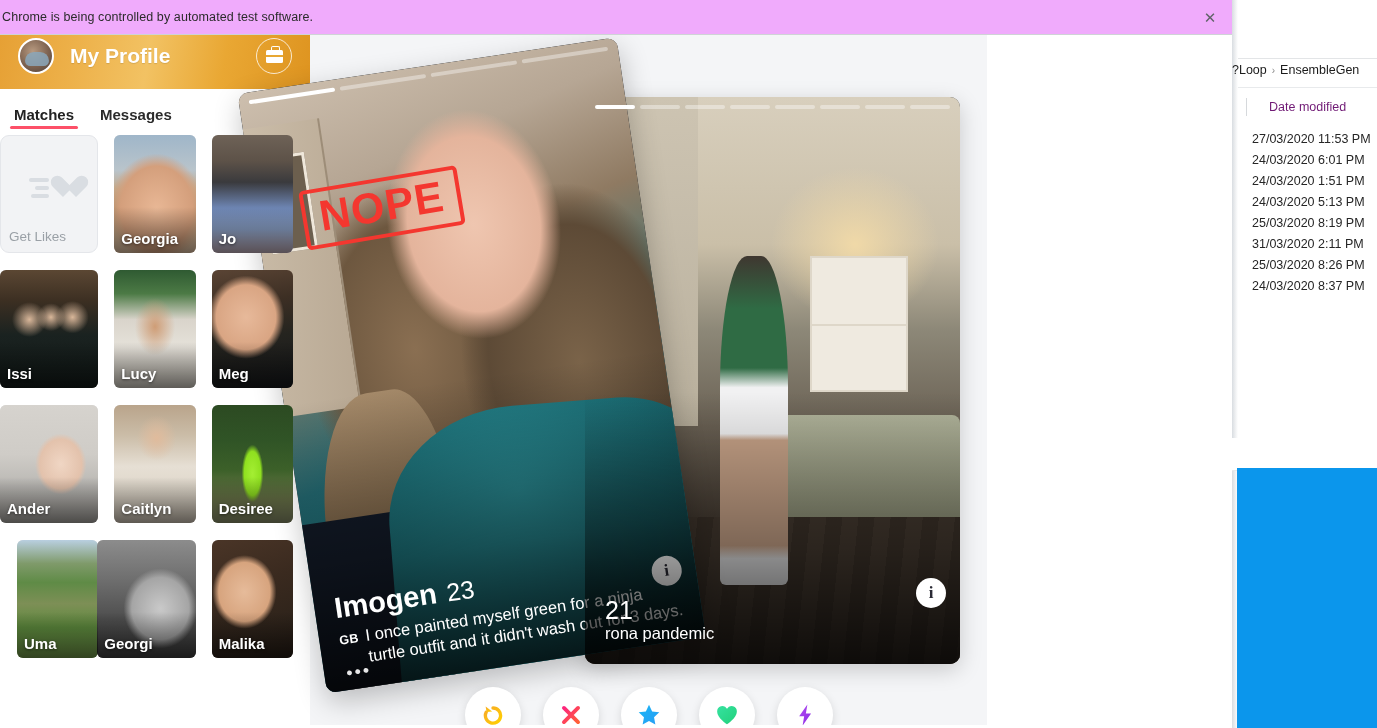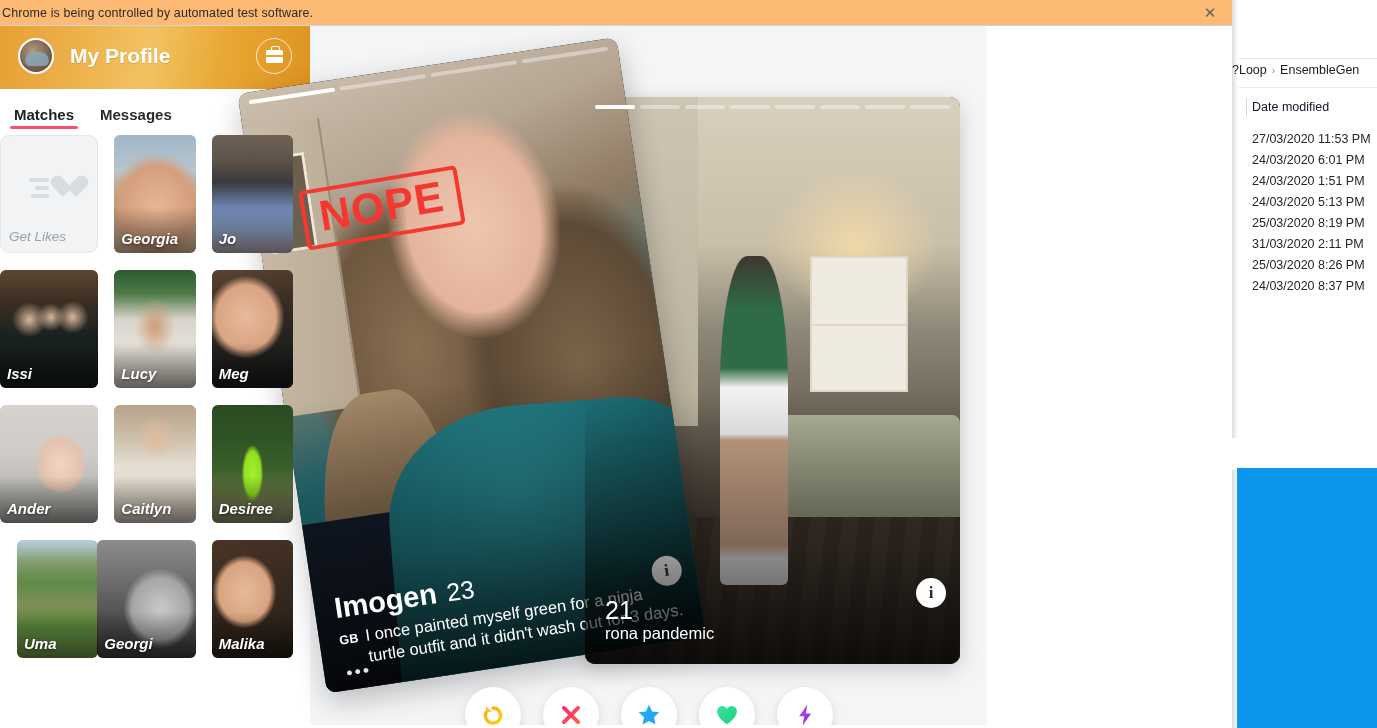--- a/index.html
+++ b/index.html
@@ -5,22 +5,22 @@
   * { margin:0; padding:0; box-sizing:border-box; }
   html,body {
     width:1377px; height:728px; overflow:hidden;
     font-family:"Liberation Sans", sans-serif;
     background:#ffffff;
   }
   #root { position:relative; width:1377px; height:728px; background:#fff; overflow:hidden; }
 
   
   .auto-bar {
-    position:absolute; left:0; top:0; width:1232px; height:26px;
-    background:#fdba74; border-bottom:1px solid #cfd3d6;
+    position:absolute; left:0; top:0; width:1232px; height:35px;
+    background:#f0abfc; border-bottom:1px solid #cfd3d6;
     display:flex; align-items:center; z-index:40;
   }
   .auto-bar .msg { font-size:12.5px; color:#2b2b2b; padding-left:2px; letter-spacing:.1px; }
   .auto-bar .close {
     position:absolute; right:12px; top:50%; transform:translateY(-50%);
     width:20px; height:20px; display:flex; align-items:center; justify-content:center;
     font-size:15px; color:#5f6368; cursor:pointer; line-height:1;
   }
 
   
@@ -41,21 +41,21 @@
   .exp-edge { position:absolute; left:0; top:0; width:6px; height:728px;
     background:linear-gradient(to right,#d9dde1,#ffffff); }
   .exp-rule { position:absolute; left:6px; top:58px; width:139px; height:1px; background:#e3e5e7; }
   .exp-rule2 { position:absolute; left:6px; top:87px; width:139px; height:1px; background:#e8eaec; }
   .breadcrumb {
     position:absolute; left:0px; top:63px; font-size:12.5px; color:#1b1b1b;
     white-space:nowrap; display:flex; align-items:center; gap:5px; padding-left:0px;
   }
   .breadcrumb .chev { color:#8a8a8a; font-size:10px; }
   .col-head {
-    position:absolute; left:20px; top:100px; font-size:12.5px; color:#0f172a;
+    position:absolute; left:37px; top:100px; font-size:12.5px; color:#701a75;
     white-space:nowrap;
   }
   .col-head-sep { position:absolute; left:14px; top:98px; width:1px; height:18px; background:#d6d9dc; }
   .date-list { position:absolute; left:20px; top:129px; display:flex; flex-direction:column; }
   .date-list .row {
     font-size:12.5px; color:#262626; line-height:21px; white-space:nowrap;
   }
 
   
   .blue-win {
@@ -122,21 +122,21 @@
   }
   .tab.active::after{
     content:""; position:absolute; left:-4px; right:-4px; bottom:0; height:3px;
     background:#fd5068; border-radius:2px;
   }
   .tab.inactive { color:#2b2b2b; font-weight:700; }
 
   .grid {
     position:absolute; left:0; top:112px; width:310px; bottom:0;
     padding:0 17px; display:grid; grid-template-columns:repeat(3,1fr);
-    column-gap:16px; row-gap:17px; align-content:start;font-style:italic;
+    column-gap:16px; row-gap:17px; align-content:start;
   }
   .cell {
     position:relative; height:118px; border-radius:6px; overflow:hidden;
     cursor:pointer; background:#ddd;
   }
   .cell .nm {
     position:absolute; left:7px; bottom:6px; color:#fff; font-size:15px; font-weight:700;
     text-shadow:0 1px 3px rgba(0,0,0,.55); z-index:3;
   }
   .cell .shade {

